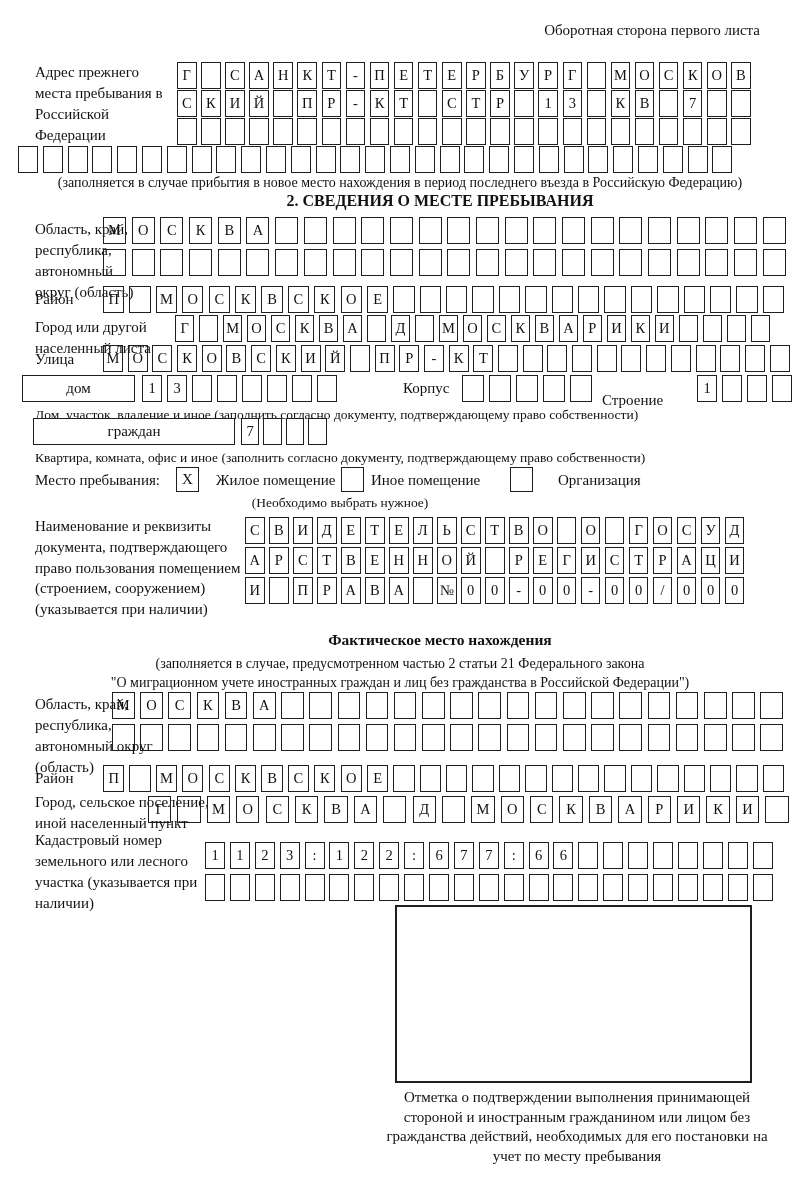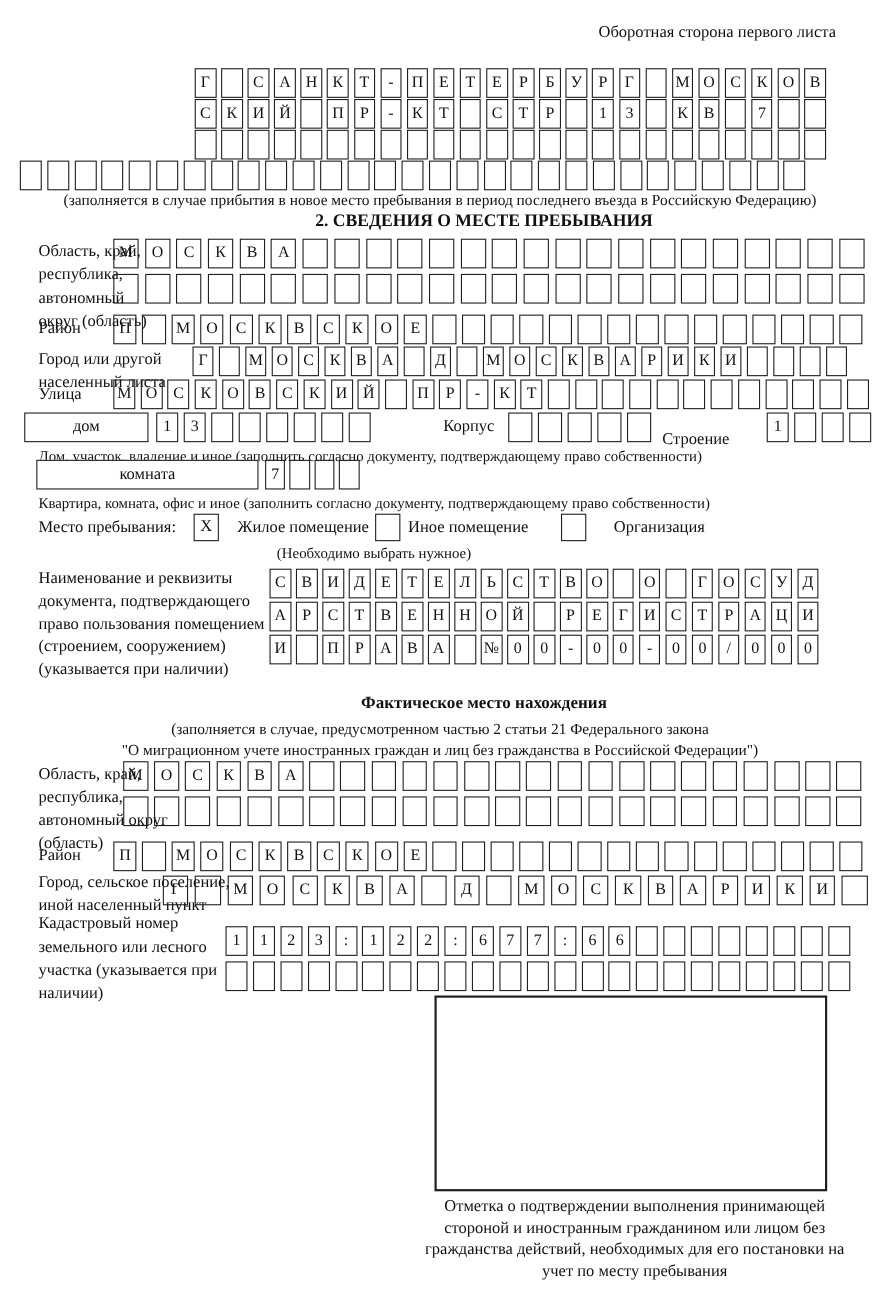--- a/index.html
+++ b/index.html
@@ -36,20 +36,21 @@
     position:absolute; box-sizing:border-box; border:2px solid #1f1f1f; background:#fff;
   }
 </style>
 </head>
 <body>
 
 <div class="page">
 
   <div class="abs" style="left:500px; top:22px; width:260px; text-align:right; font-size:15px;">Оборотная сторона первого листа</div>
 
+  <div class="abs lbl" style="left:35px; top:62px; width:130px;">Адрес прежнего места пребывания в Российской Федерации</div>
 
   <div class="cellrow" style="left:177px; top:62px; --w:19.5px; --g:4.6px;">
       <span class="cell">Г</span>
       <span class="cell"></span>
       <span class="cell">С</span>
       <span class="cell">А</span>
       <span class="cell">Н</span>
       <span class="cell">К</span>
       <span class="cell">Т</span>
       <span class="cell">-</span>
@@ -147,21 +148,21 @@
       <span class="cell"></span>
       <span class="cell"></span>
       <span class="cell"></span>
       <span class="cell"></span>
       <span class="cell"></span>
       <span class="cell"></span>
       <span class="cell"></span>
       <span class="cell"></span>
     </div>
 
-  <div class="abs cap center" style="left:0; top:175px; width:800px;">(заполняется в случае прибытия в новое место пребывания в период последнего въезда в Российскую Федерацию)</div>
+  <div class="abs cap center" style="left:0; top:175px; width:800px;">(заполняется в случае прибытия в новое место нахождения в период последнего въезда в Российскую Федерацию)</div>
 
   <div class="abs bold center" style="left:0; top:192px; width:800px; font-size:16px;">2. СВЕДЕНИЯ О МЕСТЕ ПРЕБЫВАНИЯ</div>
 
   <div class="abs lbl" style="left:35px; top:219px; width:112px;">Область, край, республика, автономный округ (область)</div>
   <div class="cellrow" style="left:103px; top:217px; --w:23px; --g:5.7px;">
       <span class="cell">М</span>
       <span class="cell">О</span>
       <span class="cell">С</span>
       <span class="cell">К</span>
       <span class="cell">В</span>
@@ -325,21 +326,21 @@
   <div class="abs lbl" style="left:602px; top:378px;margin-top:12px;">Строение</div>
   <div class="cellrow" style="left:697px; top:375px; --w:20.3px; --g:4.7px;">
       <span class="cell">1</span>
       <span class="cell"></span>
       <span class="cell"></span>
       <span class="cell"></span>
     </div>
 
   <div class="abs cap-sm" style="left:35px; top:407px;">Дом, участок, владение и иное (заполнить согласно документу, подтверждающему право собственности)</div>
 
-  <div class="labelbox" style="left:33px; top:418px; width:202px;">комната</div>
+  <div class="labelbox" style="left:33px; top:418px; width:202px;">граждан</div>
   <div class="cellrow" style="left:241px; top:418px; --w:18.3px; --g:4.2px;">
       <span class="cell">7</span>
       <span class="cell"></span>
       <span class="cell"></span>
       <span class="cell"></span>
     </div>
 
   <div class="abs cap-sm" style="left:35px; top:450px;">Квартира, комната, офис и иное (заполнить согласно документу, подтверждающему право собственности)</div>
 
   <div class="abs lbl" style="left:35px; top:470px;">Место пребывания:</div>

